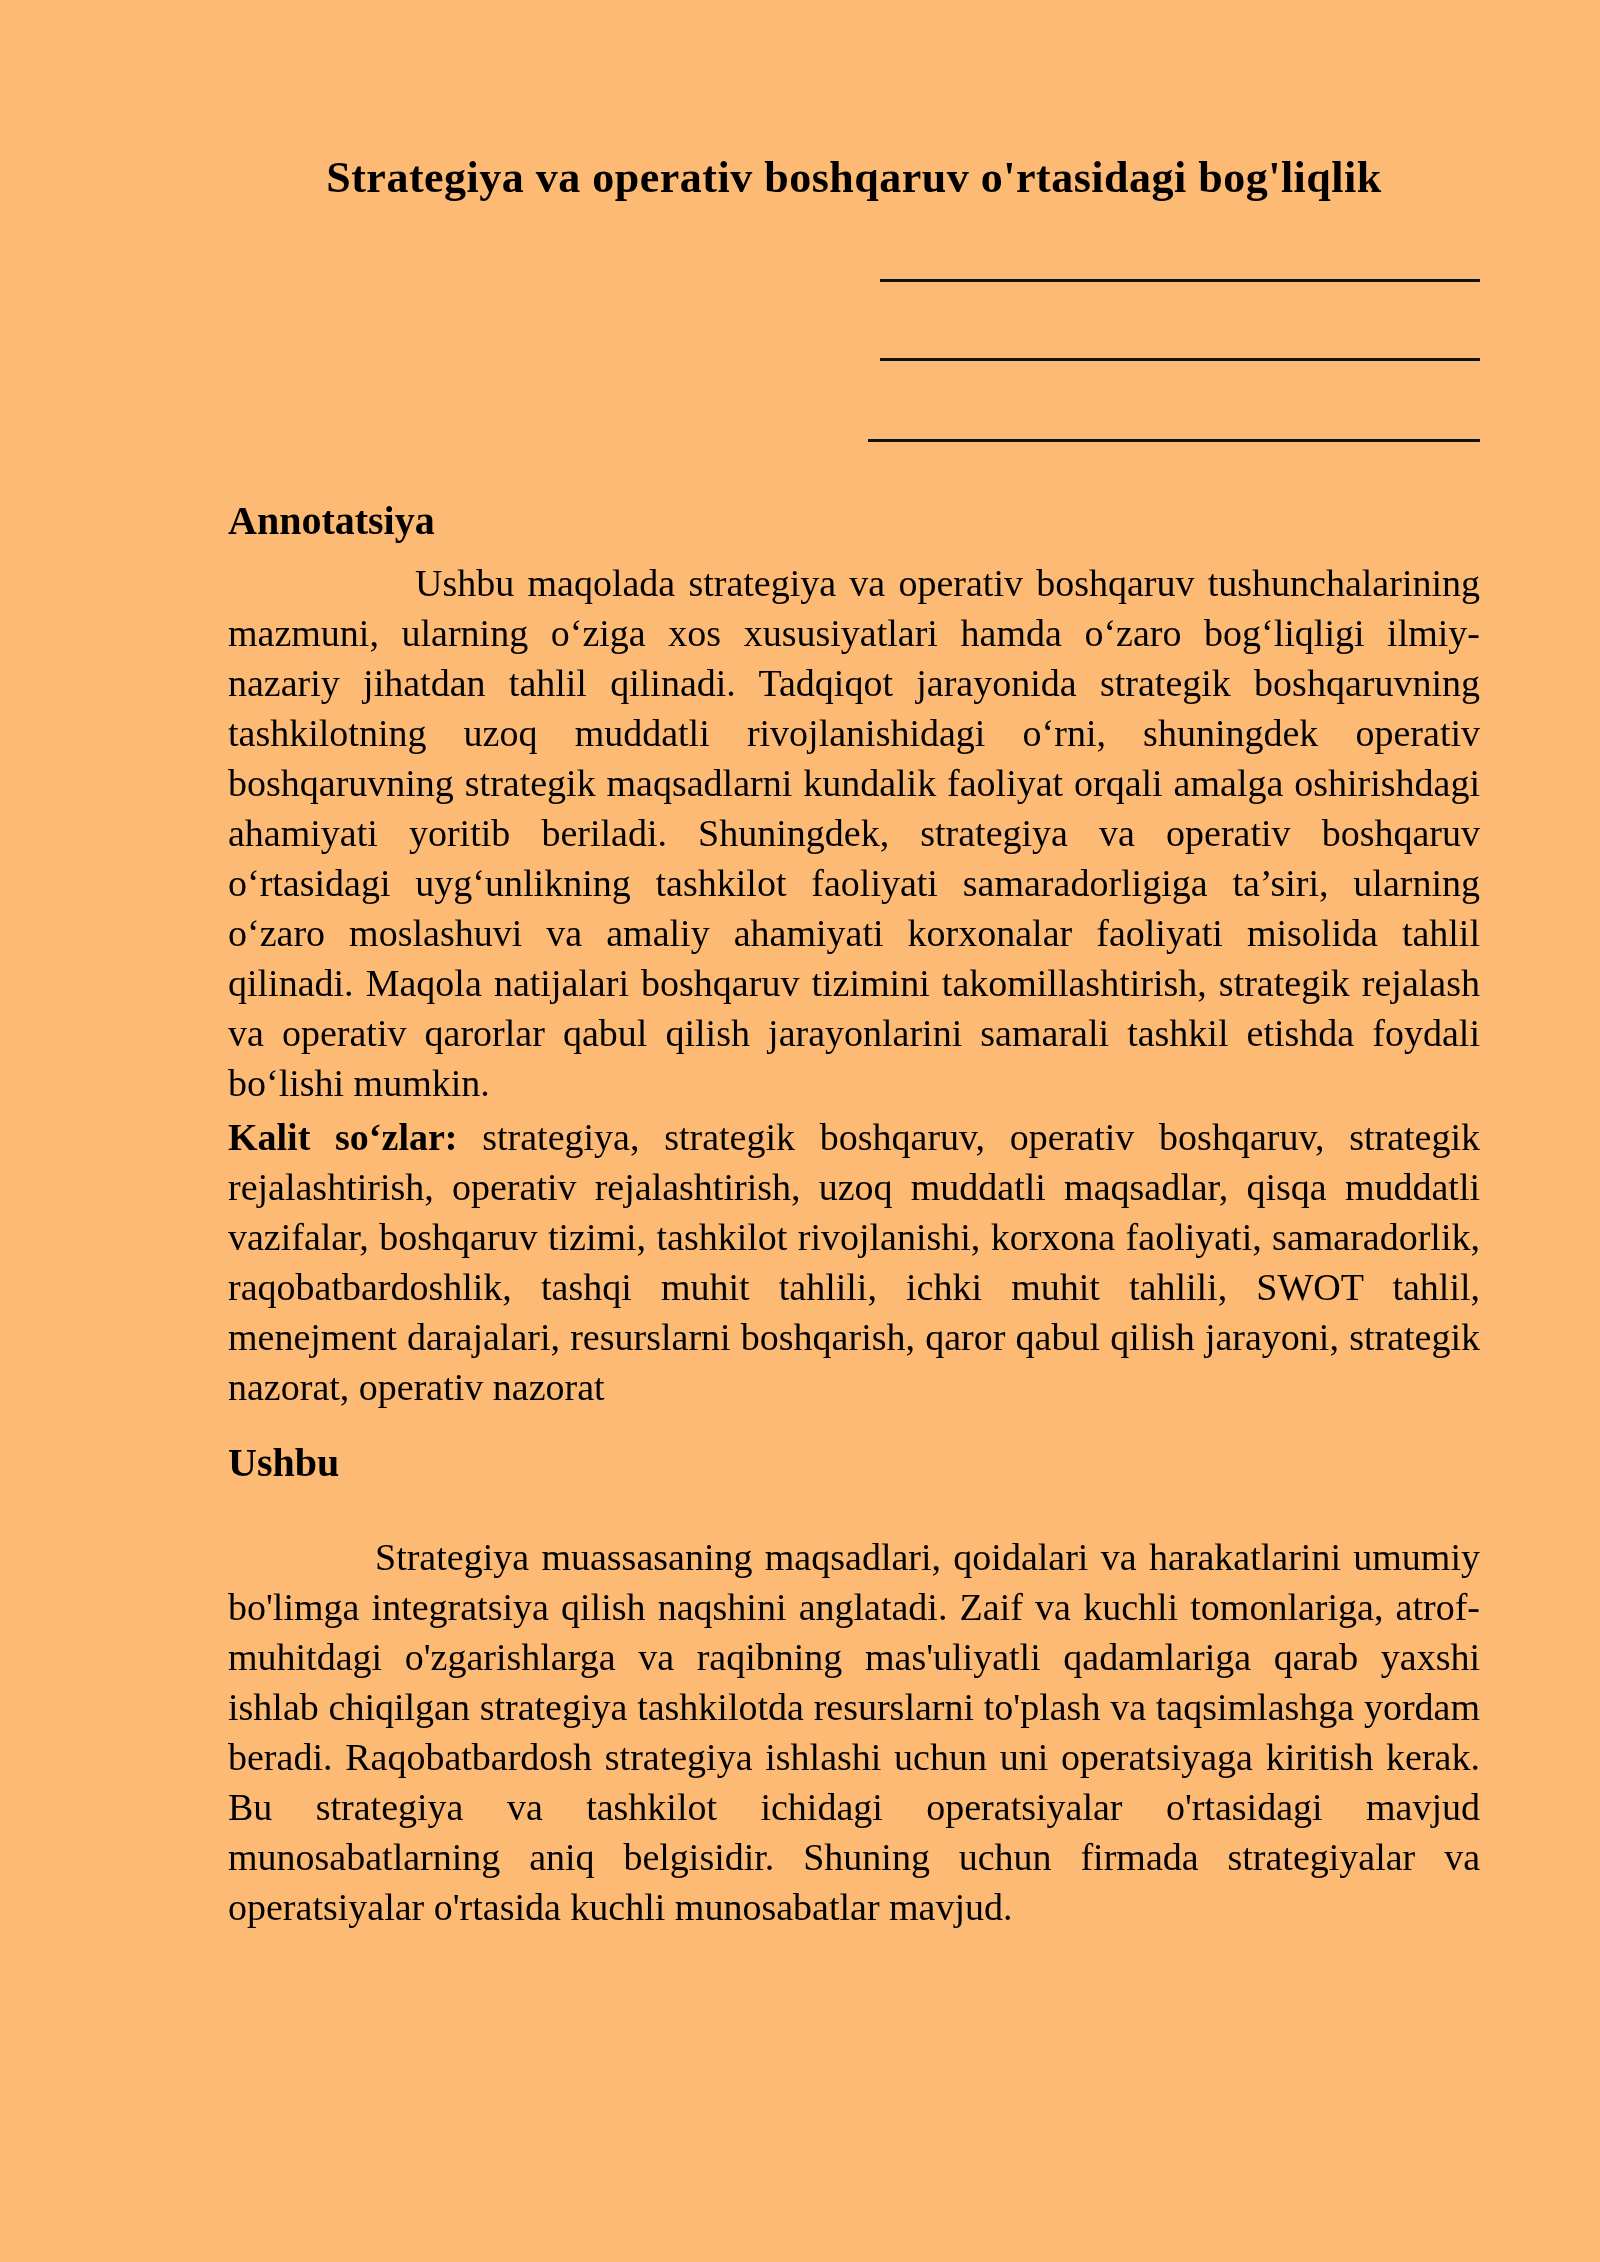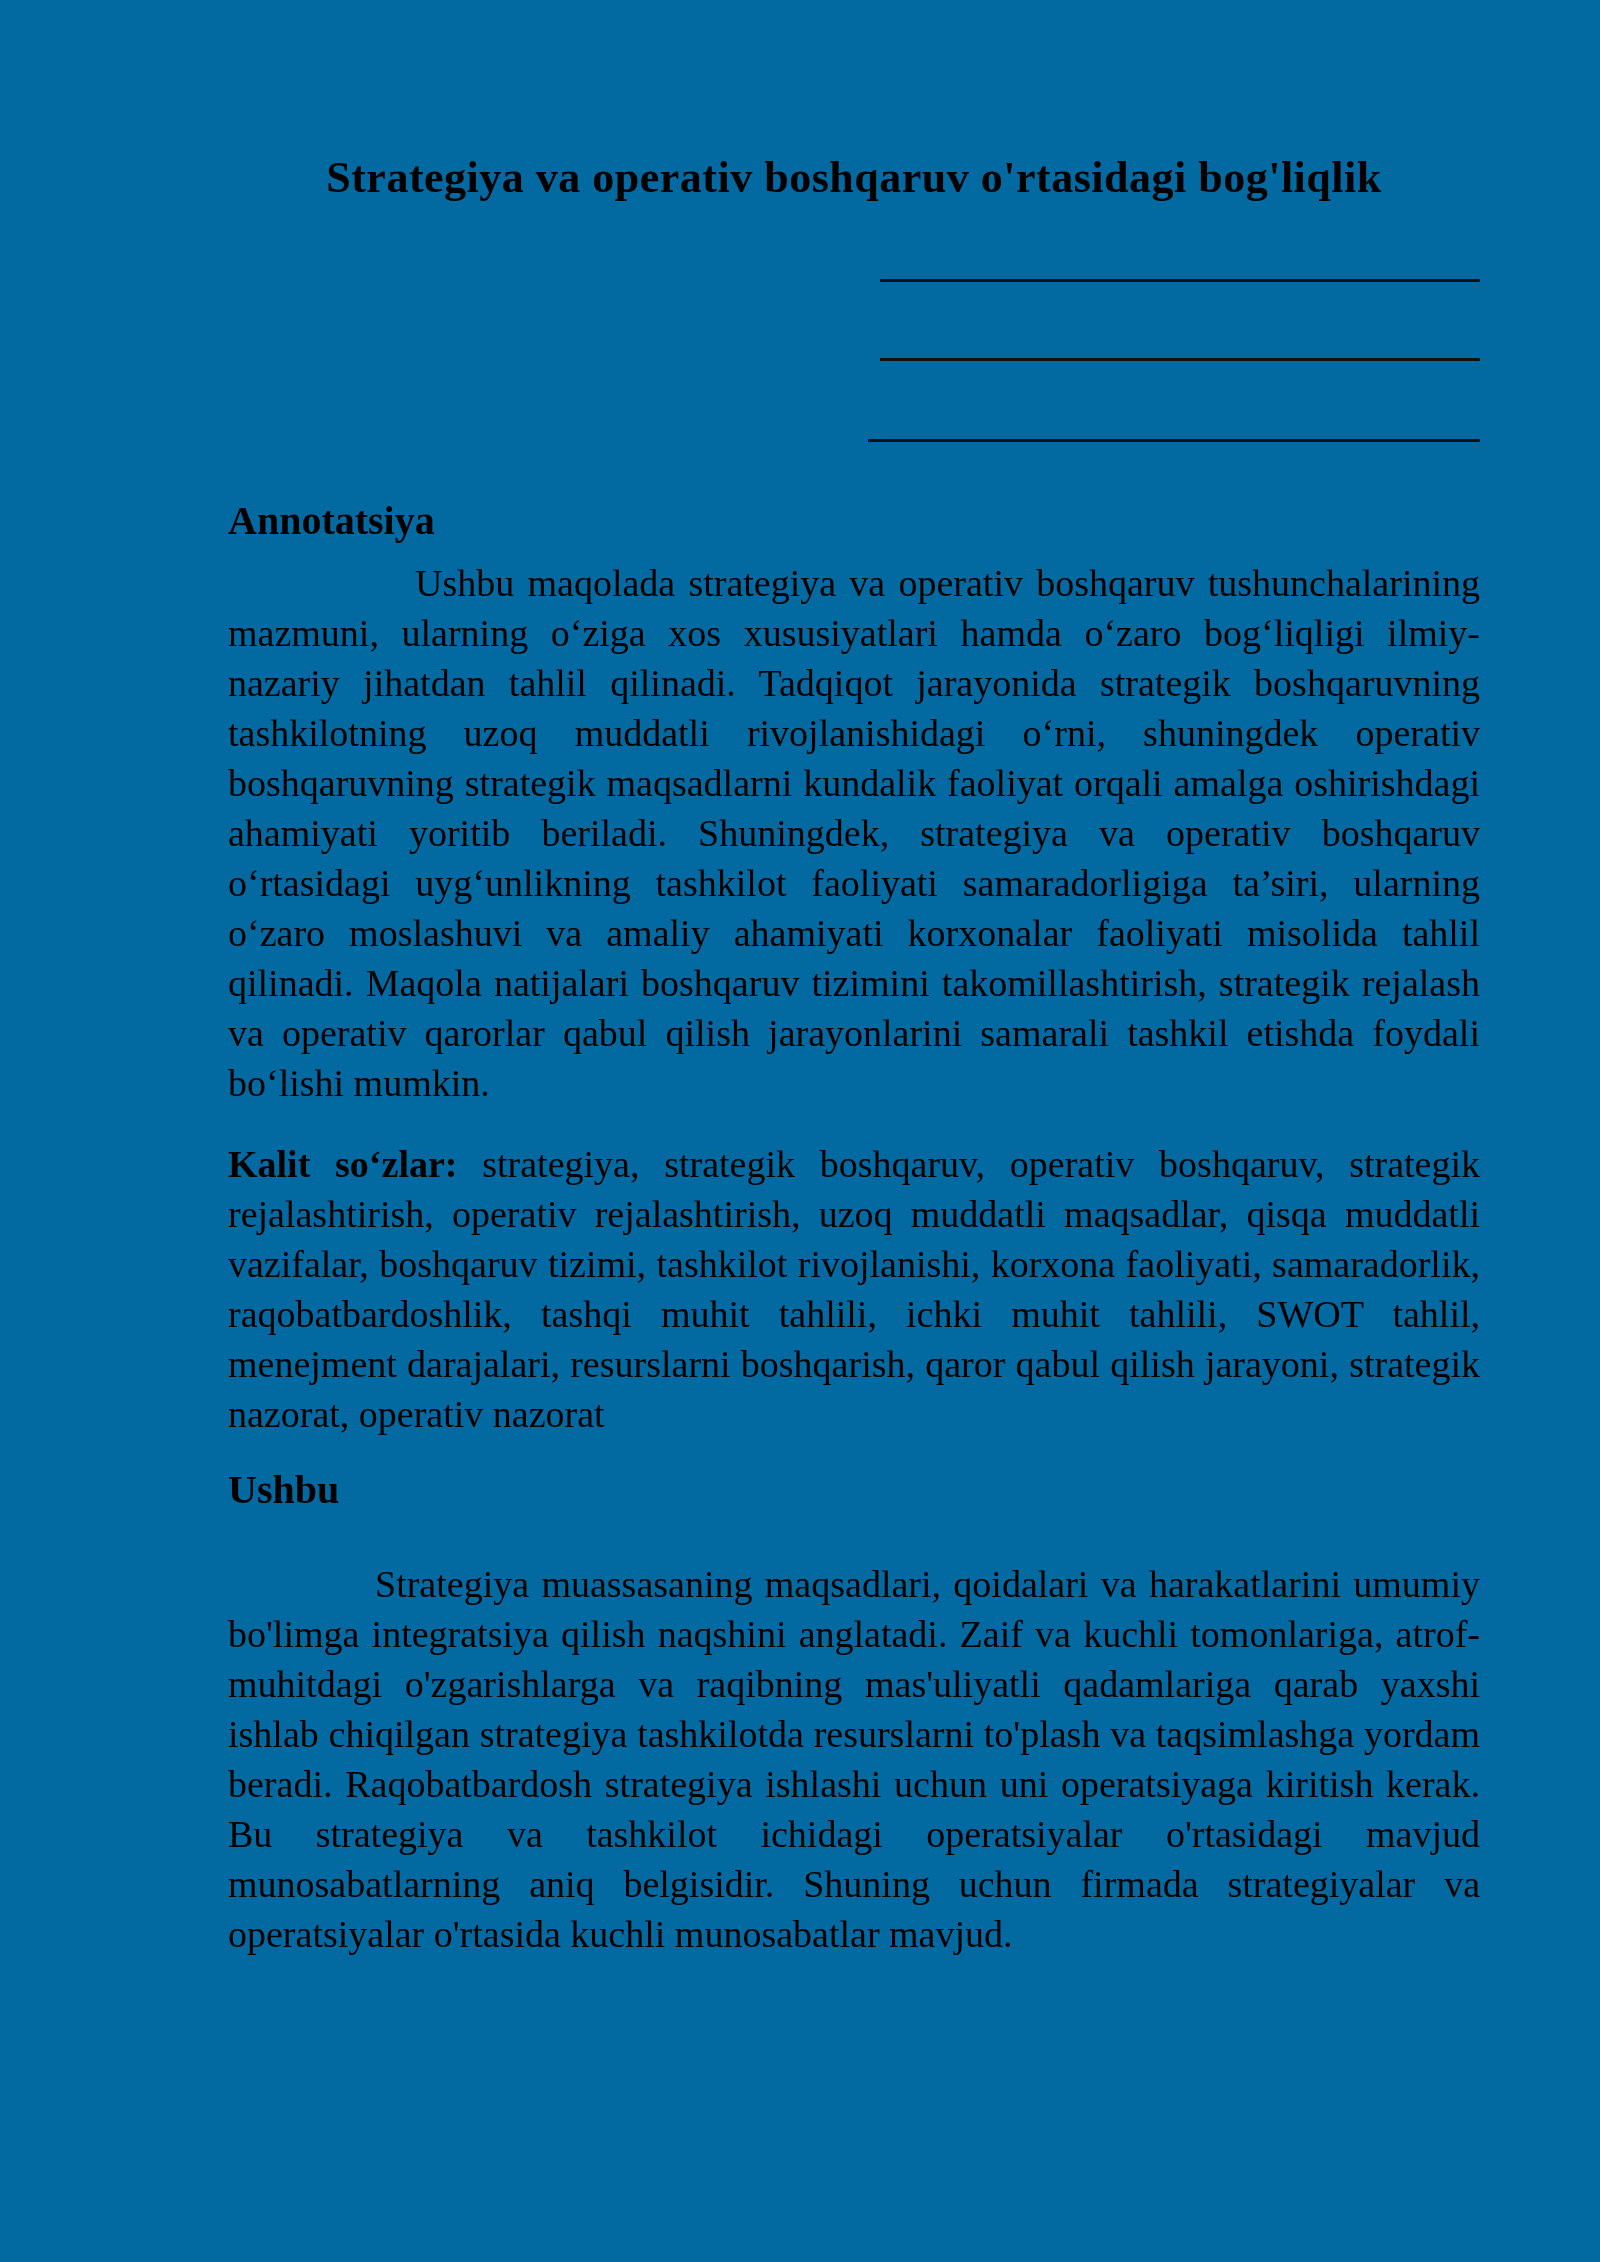--- a/index.html
+++ b/index.html
@@ -4,21 +4,21 @@
 <style>
   html, body {
     margin: 0;
     padding: 0;
     background: #ffffff;
   }
   .page {
     position: relative;
     width: 1600px;
     height: 2262px;
-    background: #0369a1;
+    background: #fdba74;
     color: #000000;
     font-family: "Liberation Serif", "DejaVu Serif", serif;
     box-sizing: border-box;
     padding: 0 120px 0 228px;
     overflow: hidden;
   }
   .doc-title {
     margin: 150px 0 0 0;
     text-align: center;
     font-weight: bold;
@@ -52,21 +52,21 @@
     font-size: 38px;
     line-height: 50px;
     text-align: justify;
     margin: 0;
   }
   .p-abstract {
     margin-top: 12px;
     text-indent: 187px;
   }
   .p-keywords {
-    margin-top: 31px;
+    margin-top: 4px;
     text-indent: 0;
   }
   .p-keywords .kw-label { font-weight: bold; }
   .p-intro {
     margin-top: 44px;
     text-indent: 147px;
   }
 </style>
 </head>
 <body>

